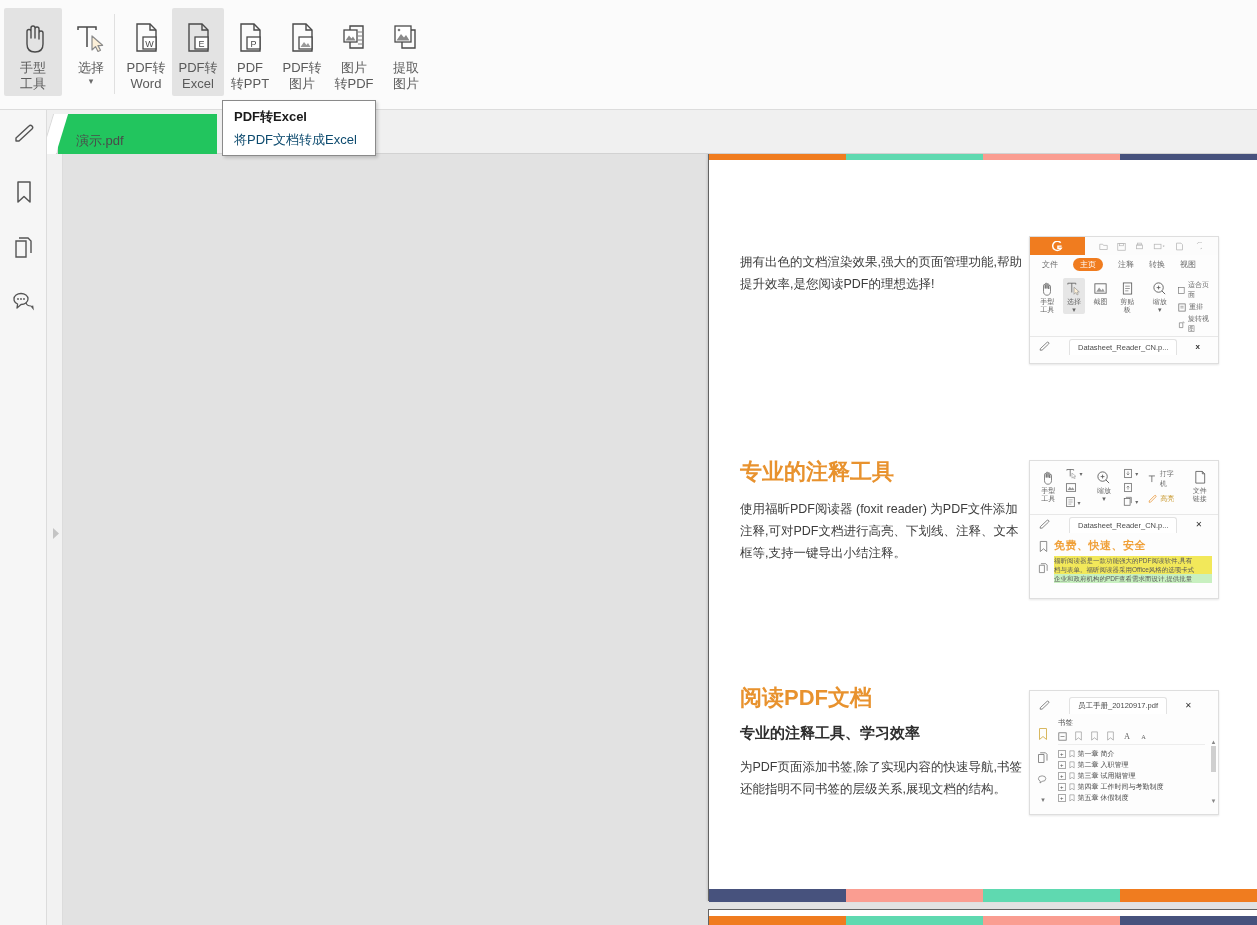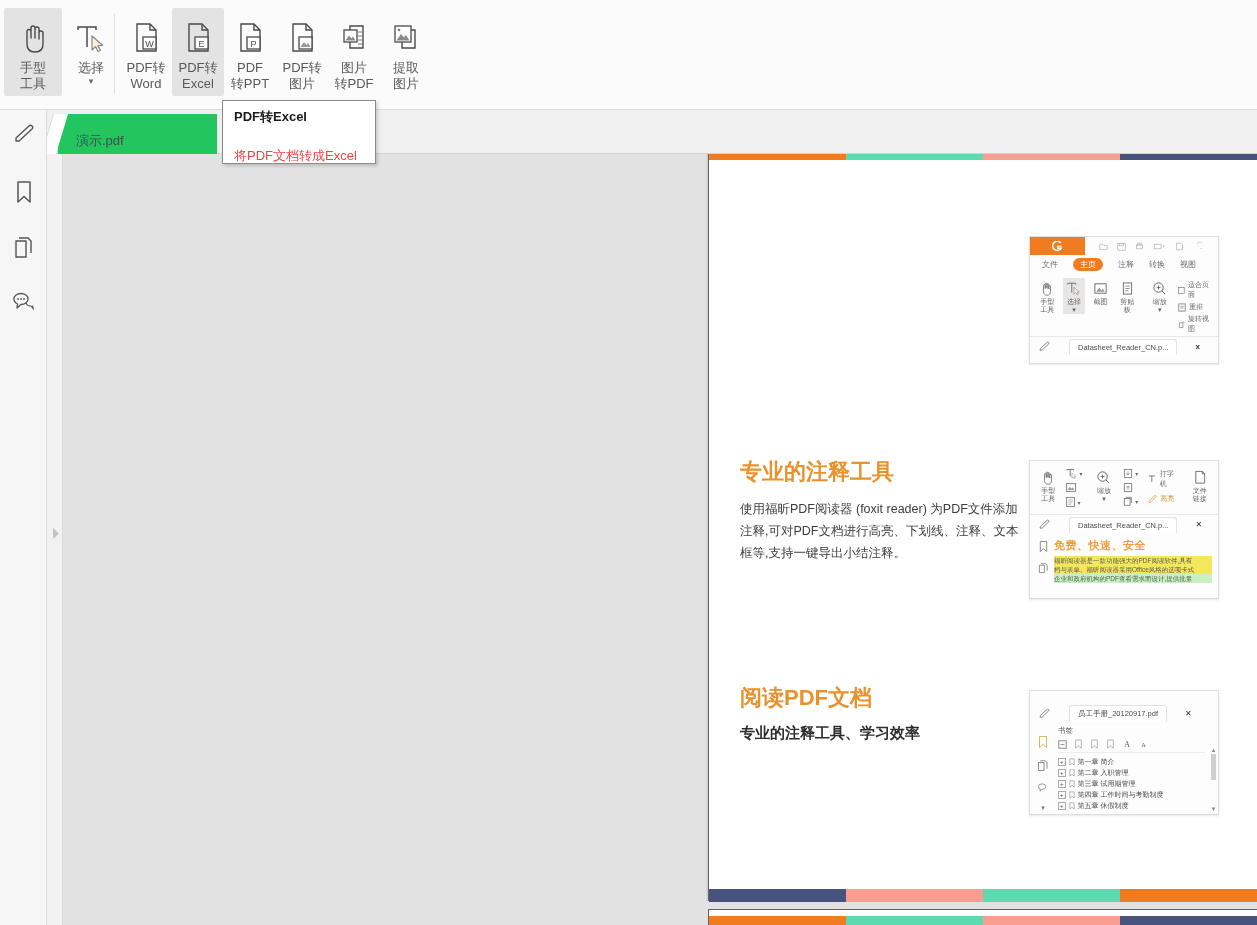--- a/index.html
+++ b/index.html
@@ -38,28 +38,28 @@
   .tb-btn.hot { background: #e3e3e3; }
   .tb-btn .glyph { height: 44px; display:flex; align-items:center; justify-content:center; }
   .tb-btn .lbl {
     font-size: 13px; color: #5a5a5a; text-align: center; line-height: 16px;
     letter-spacing: 0px;
   }
   .caret-lbl { font-size: 9px; color: #6a6a6a; line-height: 8px; margin-top: 1px; }
 
   
   .tooltip {
-    position: absolute; left: 222px; top: 100px; width: 154px; height: 64px;
+    position: absolute; left: 222px; top: 100px; width: 154px; height: 56px;
     background: #ffffff; border: 1px solid #8a8a8a;
     box-shadow: 2px 2px 3px rgba(0,0,0,0.16);
     padding: 7px 10px 0 11px;
     z-index: 50;
   }
   .tooltip .tt-title { font-size: 13px; font-weight: bold; color: #1a1a1a; line-height: 18px; }
-  .tooltip .tt-desc { font-size: 13px; color: #ef4444; line-height: 20px; margin-top: 20px; }
+  .tooltip .tt-desc { font-size: 13px; color: #0c4a6e; line-height: 20px; margin-top: 4px; }
 
   
   .tabbar {
     position: absolute; left: 0; top: 110px; width: 1257px; height: 44px;
     background: #f0f0f0; border-bottom: 1px solid #d2d2d2;
   }
   .doc-tab {
     position: absolute; left: 57px; top: 4px; width: 160px; height: 54px;
     background: #22c55e;
     border-left: 1px solid #d8d8d8;
@@ -348,20 +348,21 @@
     <div class="page">
 
       <div class="barstrip" style="top:0px;">
         <div class="seg" style="width:25%;background:#f07c1f;"></div>
         <div class="seg" style="width:25%;background:#5fd9b0;"></div>
         <div class="seg" style="width:25%;background:#fa9d91;"></div>
         <div class="seg" style="width:25%;background:#47527d;"></div>
       </div>
 
       <div class="sec" style="top:92px;">
+        <div class="body">拥有出色的文档渲染效果,强大的页面管理功能,帮助提升效率,是您阅读PDF的理想选择!</div>
       </div>
 
       <div class="inset" style="left:320px; top:89px; width:190px; height:128px;">
         <div class="ins-topbar">
           <div class="ins-logo">
             <svg width="11" height="11" viewBox="0 0 12 12">
                 <path d="M9.5 2 A5 5 0 1 0 10 8 L6.5 8 L6.5 5.6 L10.5 5.6" fill="none" stroke="#fff" stroke-width="1.6"></path>
               </svg>
           </div>
           <div class="ins-qa">
@@ -596,24 +597,25 @@
               <div class="annot-line hl-y">档与表单。福昕阅读器采用Office风格的选项卡式</div>
               <div class="annot-line hl-g">企业和政府机构的PDF查看需求而设计,提供批量</div>
             </div>
           </div>
         </div>
       </div>
 
       <div class="sec" style="top:537px;">
         <div class="h1">阅读PDF文档</div>
         <div class="h2">专业的注释工具、学习效率</div>
+        <div class="body">为PDF页面添加书签,除了实现内容的快速导航,书签还能指明不同书签的层级关系,展现文档的结构。</div>
       </div>
 
       <div class="inset" style="left:320px; top:543px; width:190px; height:125px;">
-        <div class="ins-tabrow" style="border-top:none;margin-top:12px;">
+        <div class="ins-tabrow" style="border-top:none;margin-top:4px;">
           <svg width="13" height="13" viewBox="0 0 16 16">
               <path d="M2.5 12.5 L5 12.5 L13 5 a1.4 1.4 0 0 0 -2 -2 L3 10.5 Z" fill="none" stroke="#666" stroke-width="0.95"></path>
             </svg>
           <span class="ins-fname">员工手册_20120917.pdf</span>
           <span class="ins-x">✕</span>
         </div>
 
         <div style="display:flex;">
           <div style="width:26px;display:flex;flex-direction:column;align-items:center;gap:10px;padding-top:12px;">
             <svg width="12" height="14" viewBox="0 0 12 14">

